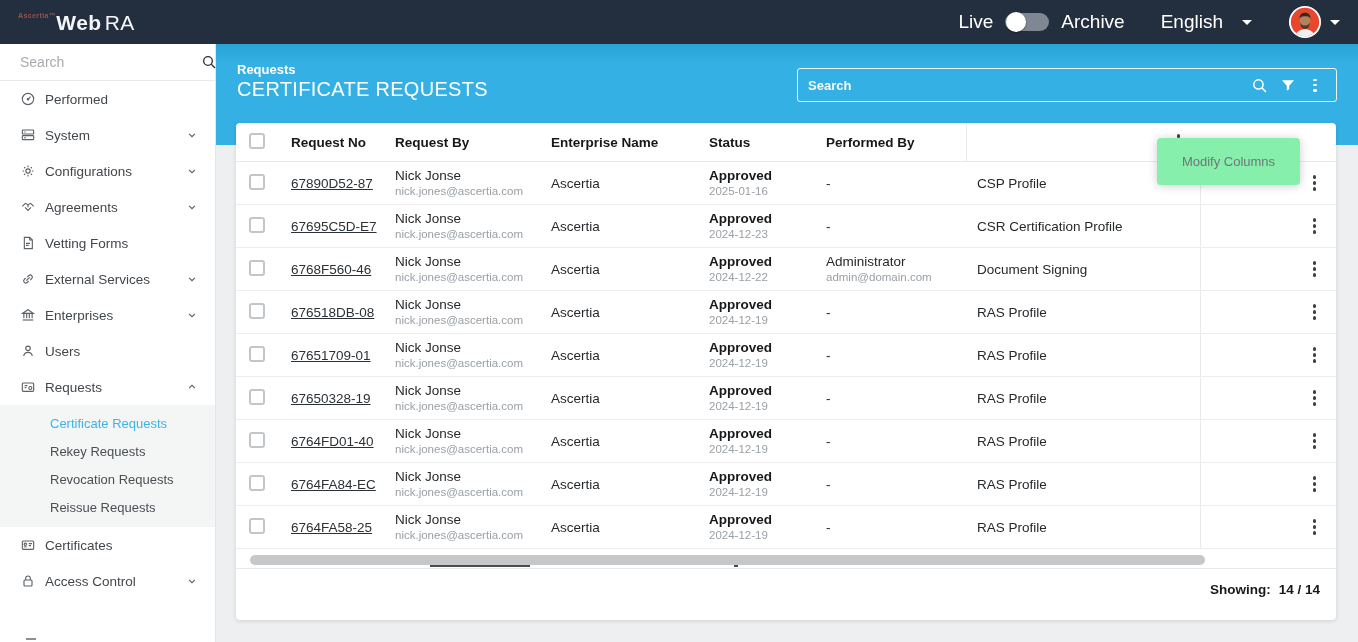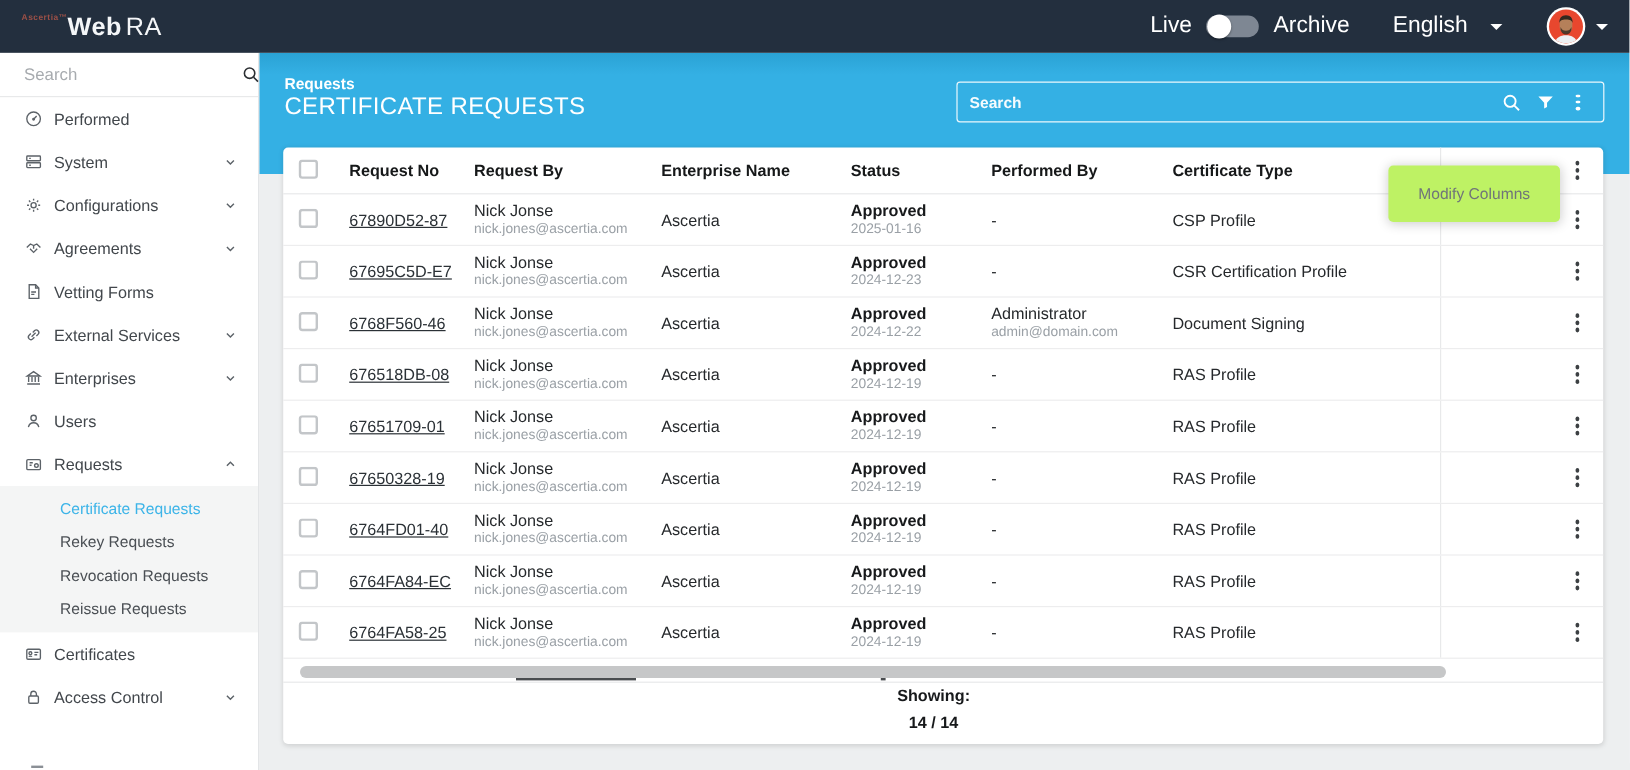--- a/index.html
+++ b/index.html
@@ -73,24 +73,24 @@
   .two .l1 { line-height:17px; }
   .two .l2 { line-height:15px; font-size:11.5px; color:#9aa0a6; }
   .bold { font-weight:700; color:#17191b; }
 
   .strip { position:relative; height:19px; overflow:hidden; }
   .hscroll { position:absolute; left:14px; top:6px; width:955px; height:10px; background:#c6c7c8;
     border-radius:5px; cursor:pointer; }
   .frag-a { position:absolute; left:194px; top:15px; width:100px; height:3px; background:#4a4d50; }
   .frag-b { position:absolute; left:498px; top:15px; width:4px; height:3px; background:#4a4d50; }
   .tfoot { height:42px; border-top:1px solid #e8e9ea; display:flex; align-items:center;
-    justify-content:flex-end; padding-right:16px; gap:8px; font-size:13.5px; color:#17191b;flex-direction:column; }
+    justify-content:flex-end; padding-right:16px; gap:8px; font-size:13.5px; color:#17191b; }
   .tfoot span { font-weight:700; }
 
-  .popup { position:absolute; left:921px; top:15px; width:143px; height:47px; background:#bef264;
+  .popup { position:absolute; left:921px; top:15px; width:143px; height:47px; background:#86efac;
     border-radius:4px; box-shadow:0 1px 10px rgba(0,0,0,.2); z-index:40; display:flex; }
   .popup-item { flex:1; display:flex; align-items:center; justify-content:center; font-size:13px;
     color:#707579; cursor:pointer; }
 
   svg { display:block; }
 </style>
 </head>
 <body>
 
 <div class="app">
@@ -323,21 +323,20 @@
 
     <section class="card">
 
       <div class="tgrid thead">
         <div class="cell c1"><span class="checkbox"></span></div>
         <div class="cell">Request No</div>
         <div class="cell">Request By</div>
         <div class="cell">Enterprise Name</div>
         <div class="cell">Status</div>
         <div class="cell">Performed By</div>
-        <div class="cell">Certificate Type</div>
         <div class="c8">
             <span class="kebab">
               <i></i>
               <i></i>
               <i></i>
             </span>
           </div>
       </div>
 
       <div class="tgrid trow">

